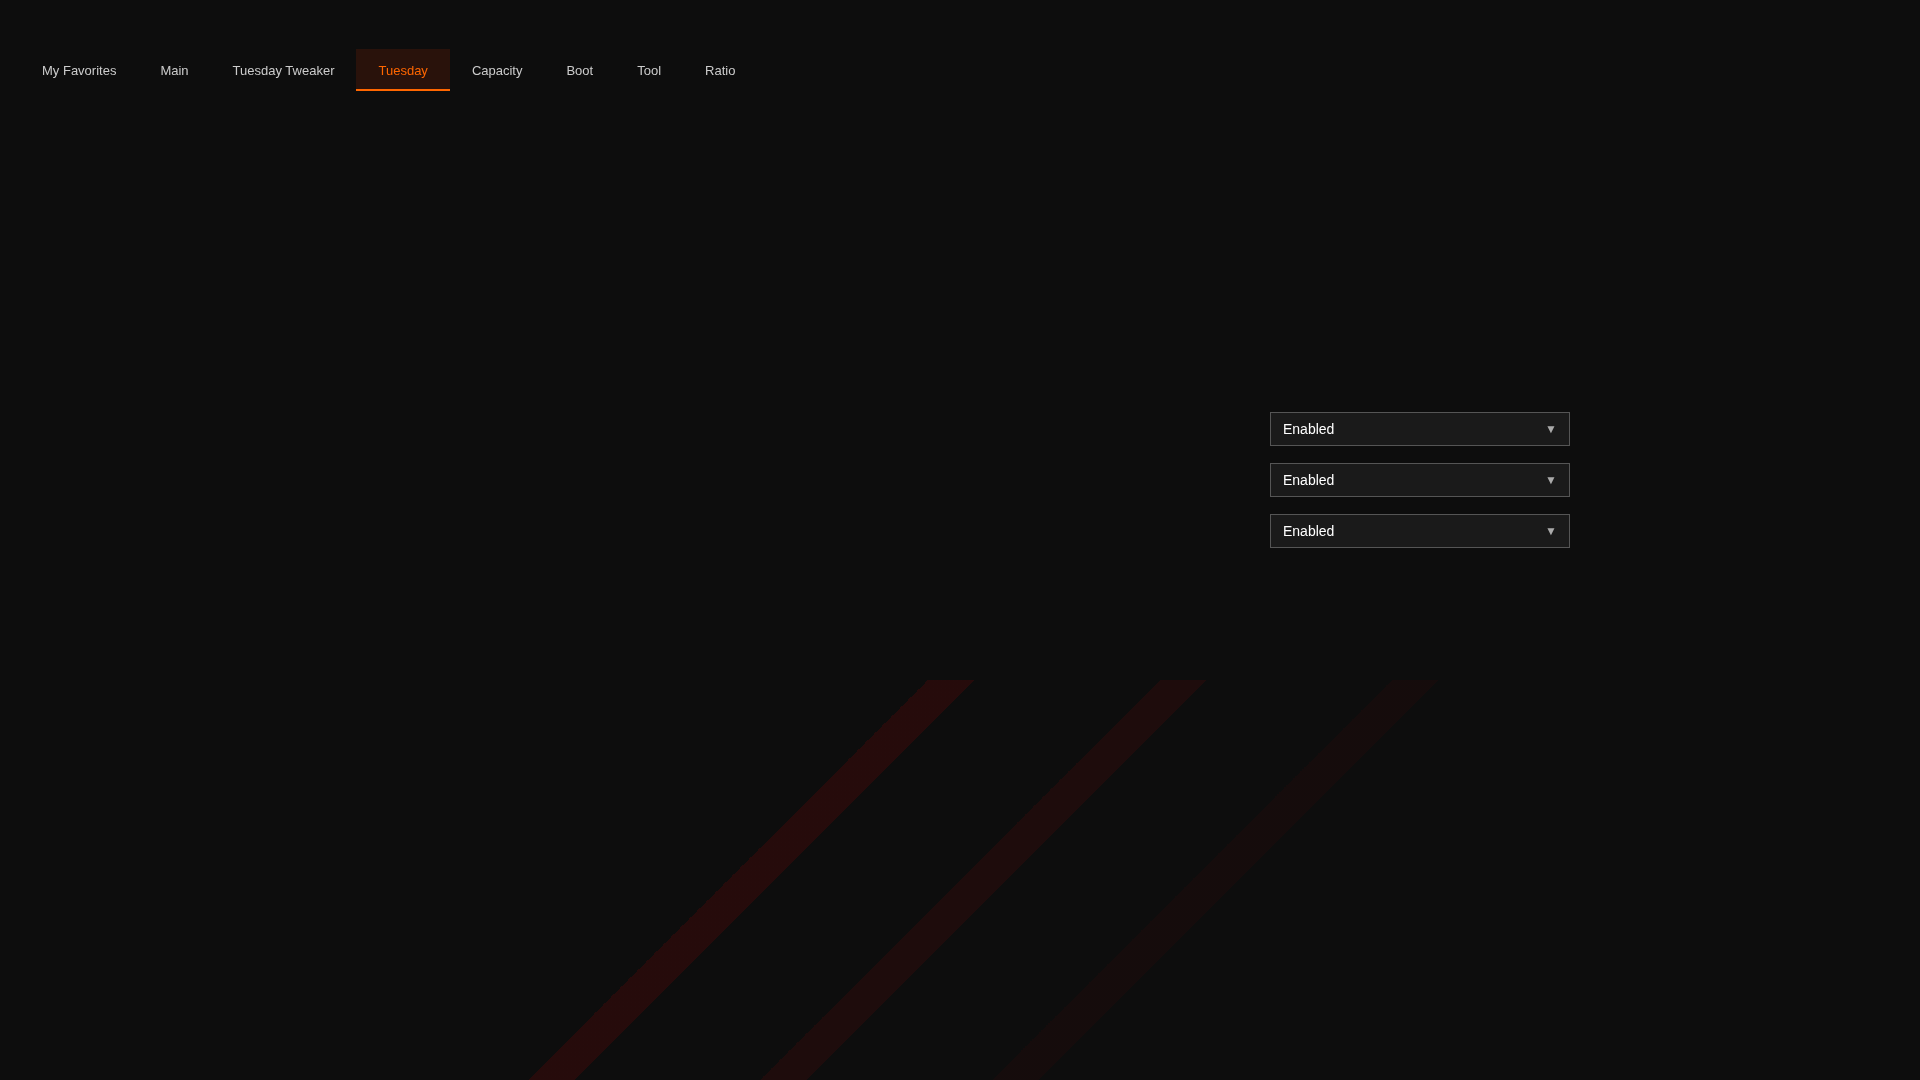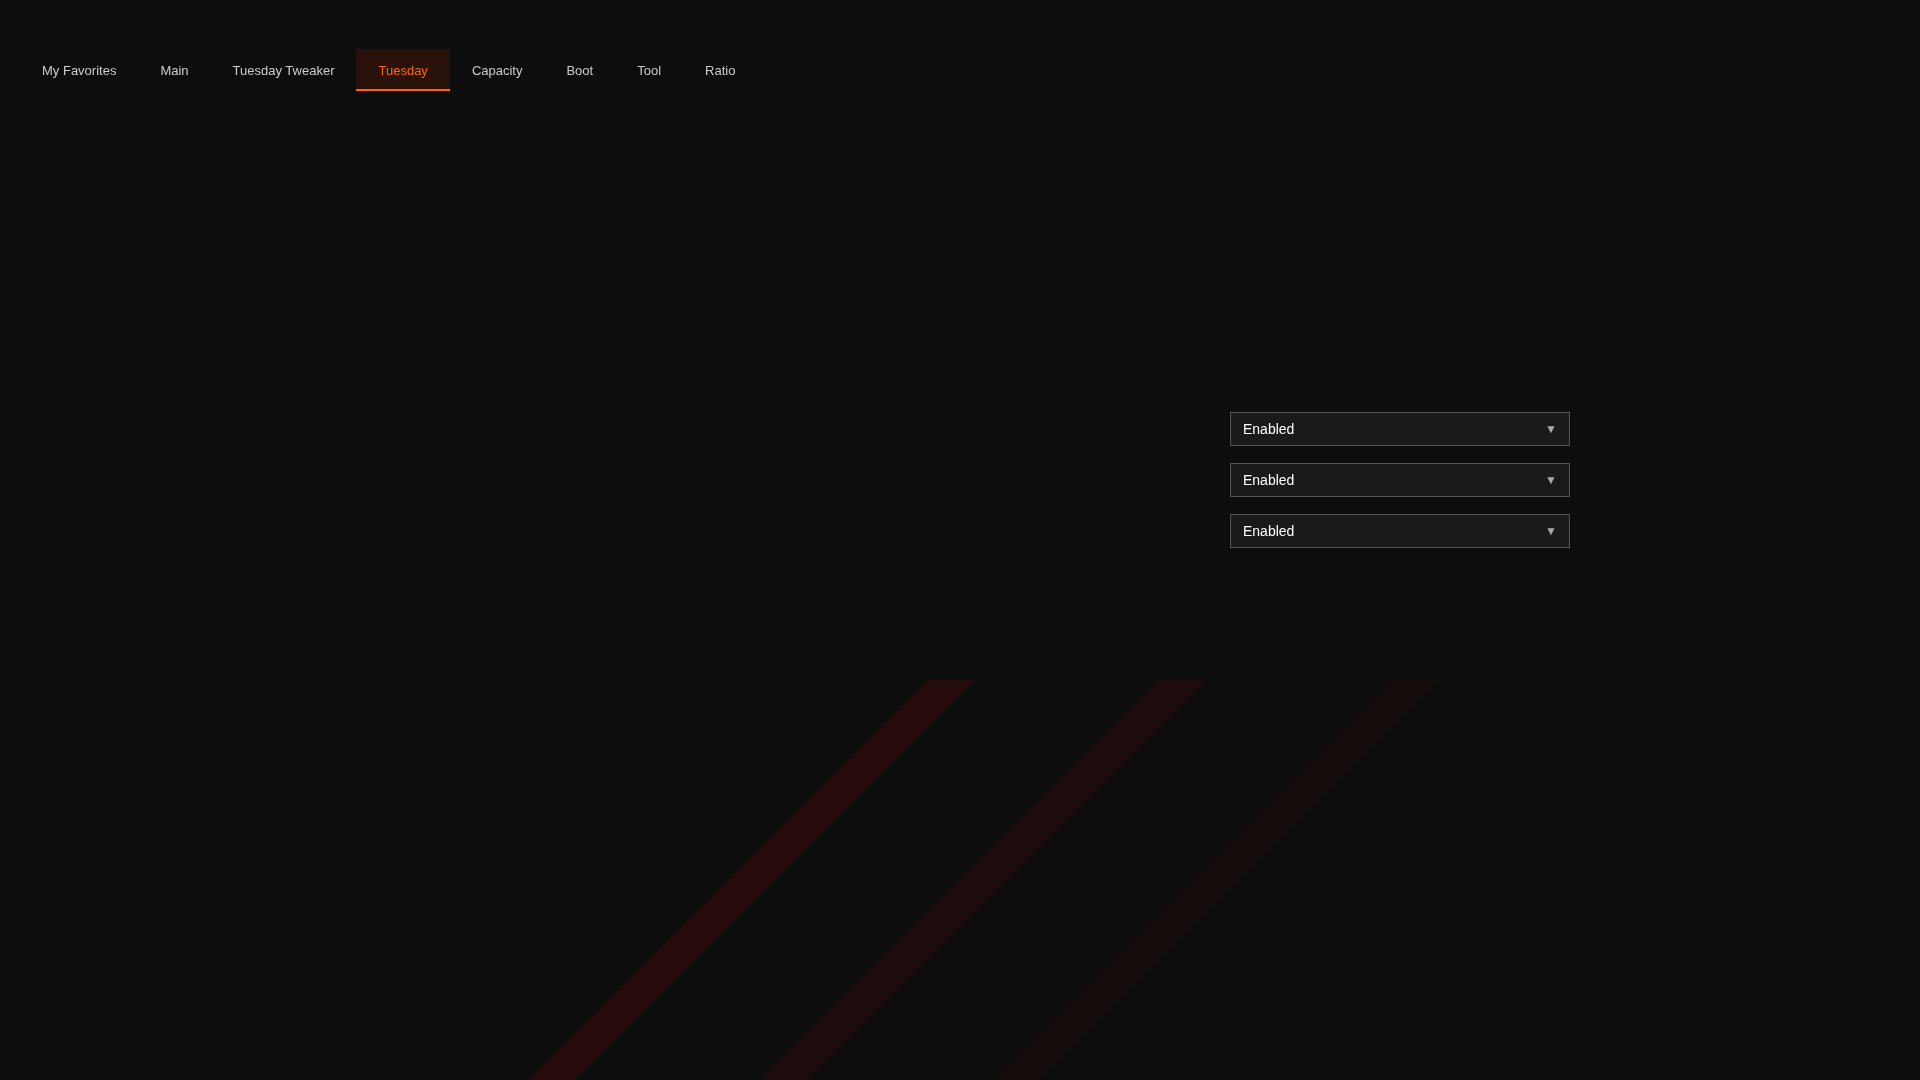--- a/index.html
+++ b/index.html
@@ -224,21 +224,21 @@
       padding: 8px 0;
       border-bottom: 1px solid rgba(80,0,0,0.3);
     }
 
     .setting-label {
       color: #e0e0e0;
       font-size: 15px;
     }
 
     .setting-dropdown {
-      width: 340px;
+      width: 300px;
       background: #1a1a1a;
       border: 1px solid #555;
       color: #fff;
       font-size: 14px;
       padding: 8px 12px;
       display: flex;
       align-items: center;
       justify-content: space-between;
       cursor: pointer;
       position: relative;

